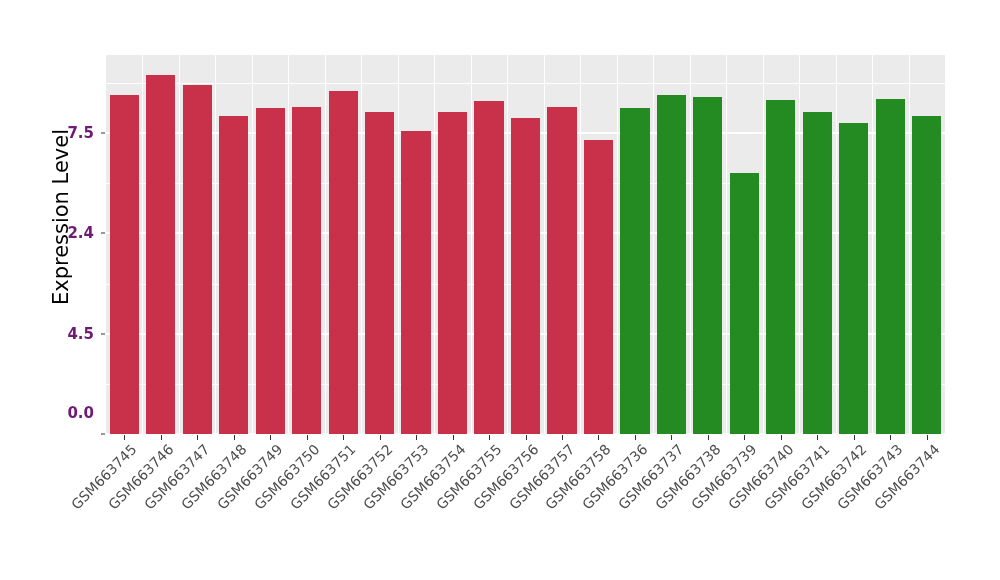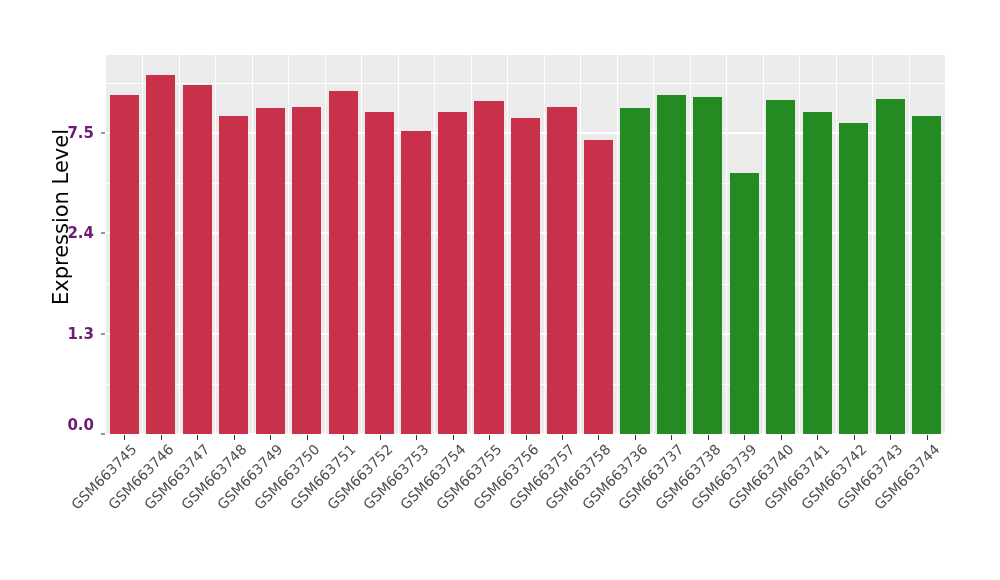--- a/index.html
+++ b/index.html
@@ -144,22 +144,22 @@
   }
 </style>
 </head>
 <body>
 
 <div id="chart-root">
 
   <div class="y-axis-title">Expression Level</div>
 
   <div class="y-axis-labels" id="y-axis-labels">
-      <div class="y-tick-label" style="top: 370px;">0.0</div>
-      <div class="y-tick-label" style="top: 278.735px;">1.3</div>
+      <div class="y-tick-label" style="top: 358px;">0.0</div>
+      <div class="y-tick-label" style="top: 278.735px;">4.5</div>
       <div class="y-tick-label" style="top: 178.471px;">2.4</div>
       <div class="y-tick-label" style="top: 78.2063px;">7.5</div>
     </div>
 
   <div id="y-axis-ticks">
       <div class="y-tick-mark" style="top: 434px;"></div>
       <div class="y-tick-mark" style="top: 333.735px;"></div>
       <div class="y-tick-mark" style="top: 233.471px;"></div>
       <div class="y-tick-mark" style="top: 133.206px;"></div>
     </div>

